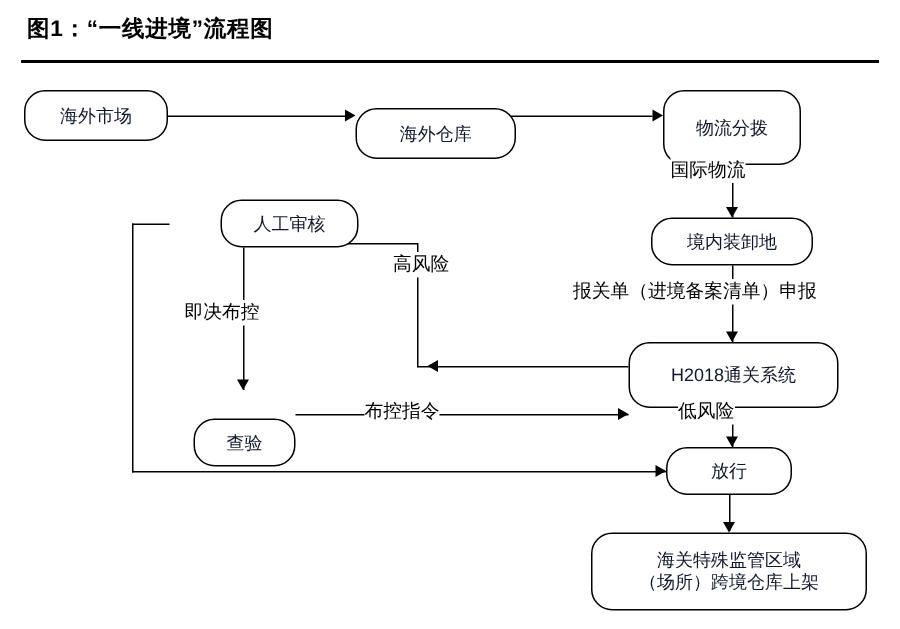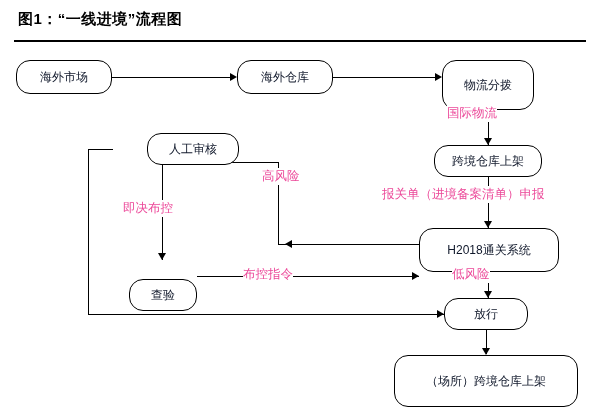--- a/index.html
+++ b/index.html
@@ -44,21 +44,21 @@
     justify-content: center;
     text-align: center;
     font-size: 12px;
     color: #0f172a;
     line-height: 1.25;
     z-index: 3;
   }
   .label {
     position: absolute;
     font-size: 12.5px;
-    color: #ec4899;
+    color: #000000;
     white-space: nowrap;
     z-index: 4;
     background: #ffffff;
   }
   .line {
     position: absolute;
     background: #000000;
     z-index: 1;
   }
   .h { height: 1px; }
@@ -87,51 +87,52 @@
 </style>
 </head>
 <body>
 
 <div id="page">
 
   <div id="title">图1：“一线进境”流程图</div>
   <div id="title-rule"></div>
 
   <div class="node" style="left:16px; top:60px; width:96px; height:34px;">海外市场</div>
-  <div class="node" style="left:237px; top:60px; width:96px; height:34px;">海外仓库</div>
+  <div class="node" style="left:237px; top:72px; width:107px; height:34px;">海外仓库</div>
   <div class="node" style="left:442px; top:60px; width:92px; height:50px;">物流分拨</div>
 
   <div class="line h" style="left:112px; top:77px; width:118px;"></div>
   <div class="arrow arrow-right" style="left:230px; top:73px;"></div>
 
   <div class="line h" style="left:329px; top:77px; width:106px;"></div>
   <div class="arrow arrow-right" style="left:435px; top:73px;"></div>
 
   <div class="line v" style="left:488px; top:94px; height:51px;"></div>
   <div class="arrow arrow-down" style="left:484px; top:138px;"></div>
   <div class="label" style="left:447px; top:105px;">国际物流</div>
 
-  <div class="node" style="left:434px; top:145px; width:108px; height:32px;">跨境仓库上架</div>
+  <div class="node" style="left:434px; top:145px; width:108px; height:32px;">境内装卸地</div>
 
   <div class="line v" style="left:488px; top:177px; height:51px;"></div>
   <div class="arrow arrow-down" style="left:484px; top:221px;"></div>
   <div class="label" style="left:382px; top:186px;">报关单（进境备案清单）申报</div>
 
   <div class="node" style="left:419px; top:228px; width:140px; height:44px;text-align:right;">H2018通关系统</div>
 
   <div class="line v" style="left:488px; top:260px; height:38px;"></div>
   <div class="arrow arrow-down" style="left:484px; top:291px;"></div>
   <div class="label" style="left:452px; top:266px;">低风险</div>
 
   <div class="node" style="left:444px; top:298px; width:84px; height:32px;">放行</div>
 
   <div class="line v" style="left:486px; top:330px; height:24px;"></div>
   <div class="arrow arrow-down" style="left:482px; top:348px;"></div>
 
   <div class="node" style="left:394px; top:355px; width:184px; height:52px; flex-direction:column;">
+    <span>海关特殊监管区域</span>
     <span>（场所）跨境仓库上架</span>
   </div>
 
   <div class="line h" style="left:278px; top:244px; width:141px;"></div>
   <div class="arrow arrow-left" style="left:285px; top:240px;"></div>
   <div class="line v" style="left:278px; top:162px; height:82px;"></div>
   <div class="line h" style="left:205px; top:162px; width:73px;"></div>
   <div class="label" style="left:262px; top:168px;">高风险</div>
 
   <div class="node" style="left:113px; top:133px; width:92px; height:32px;margin-left:34px;">人工审核</div>

